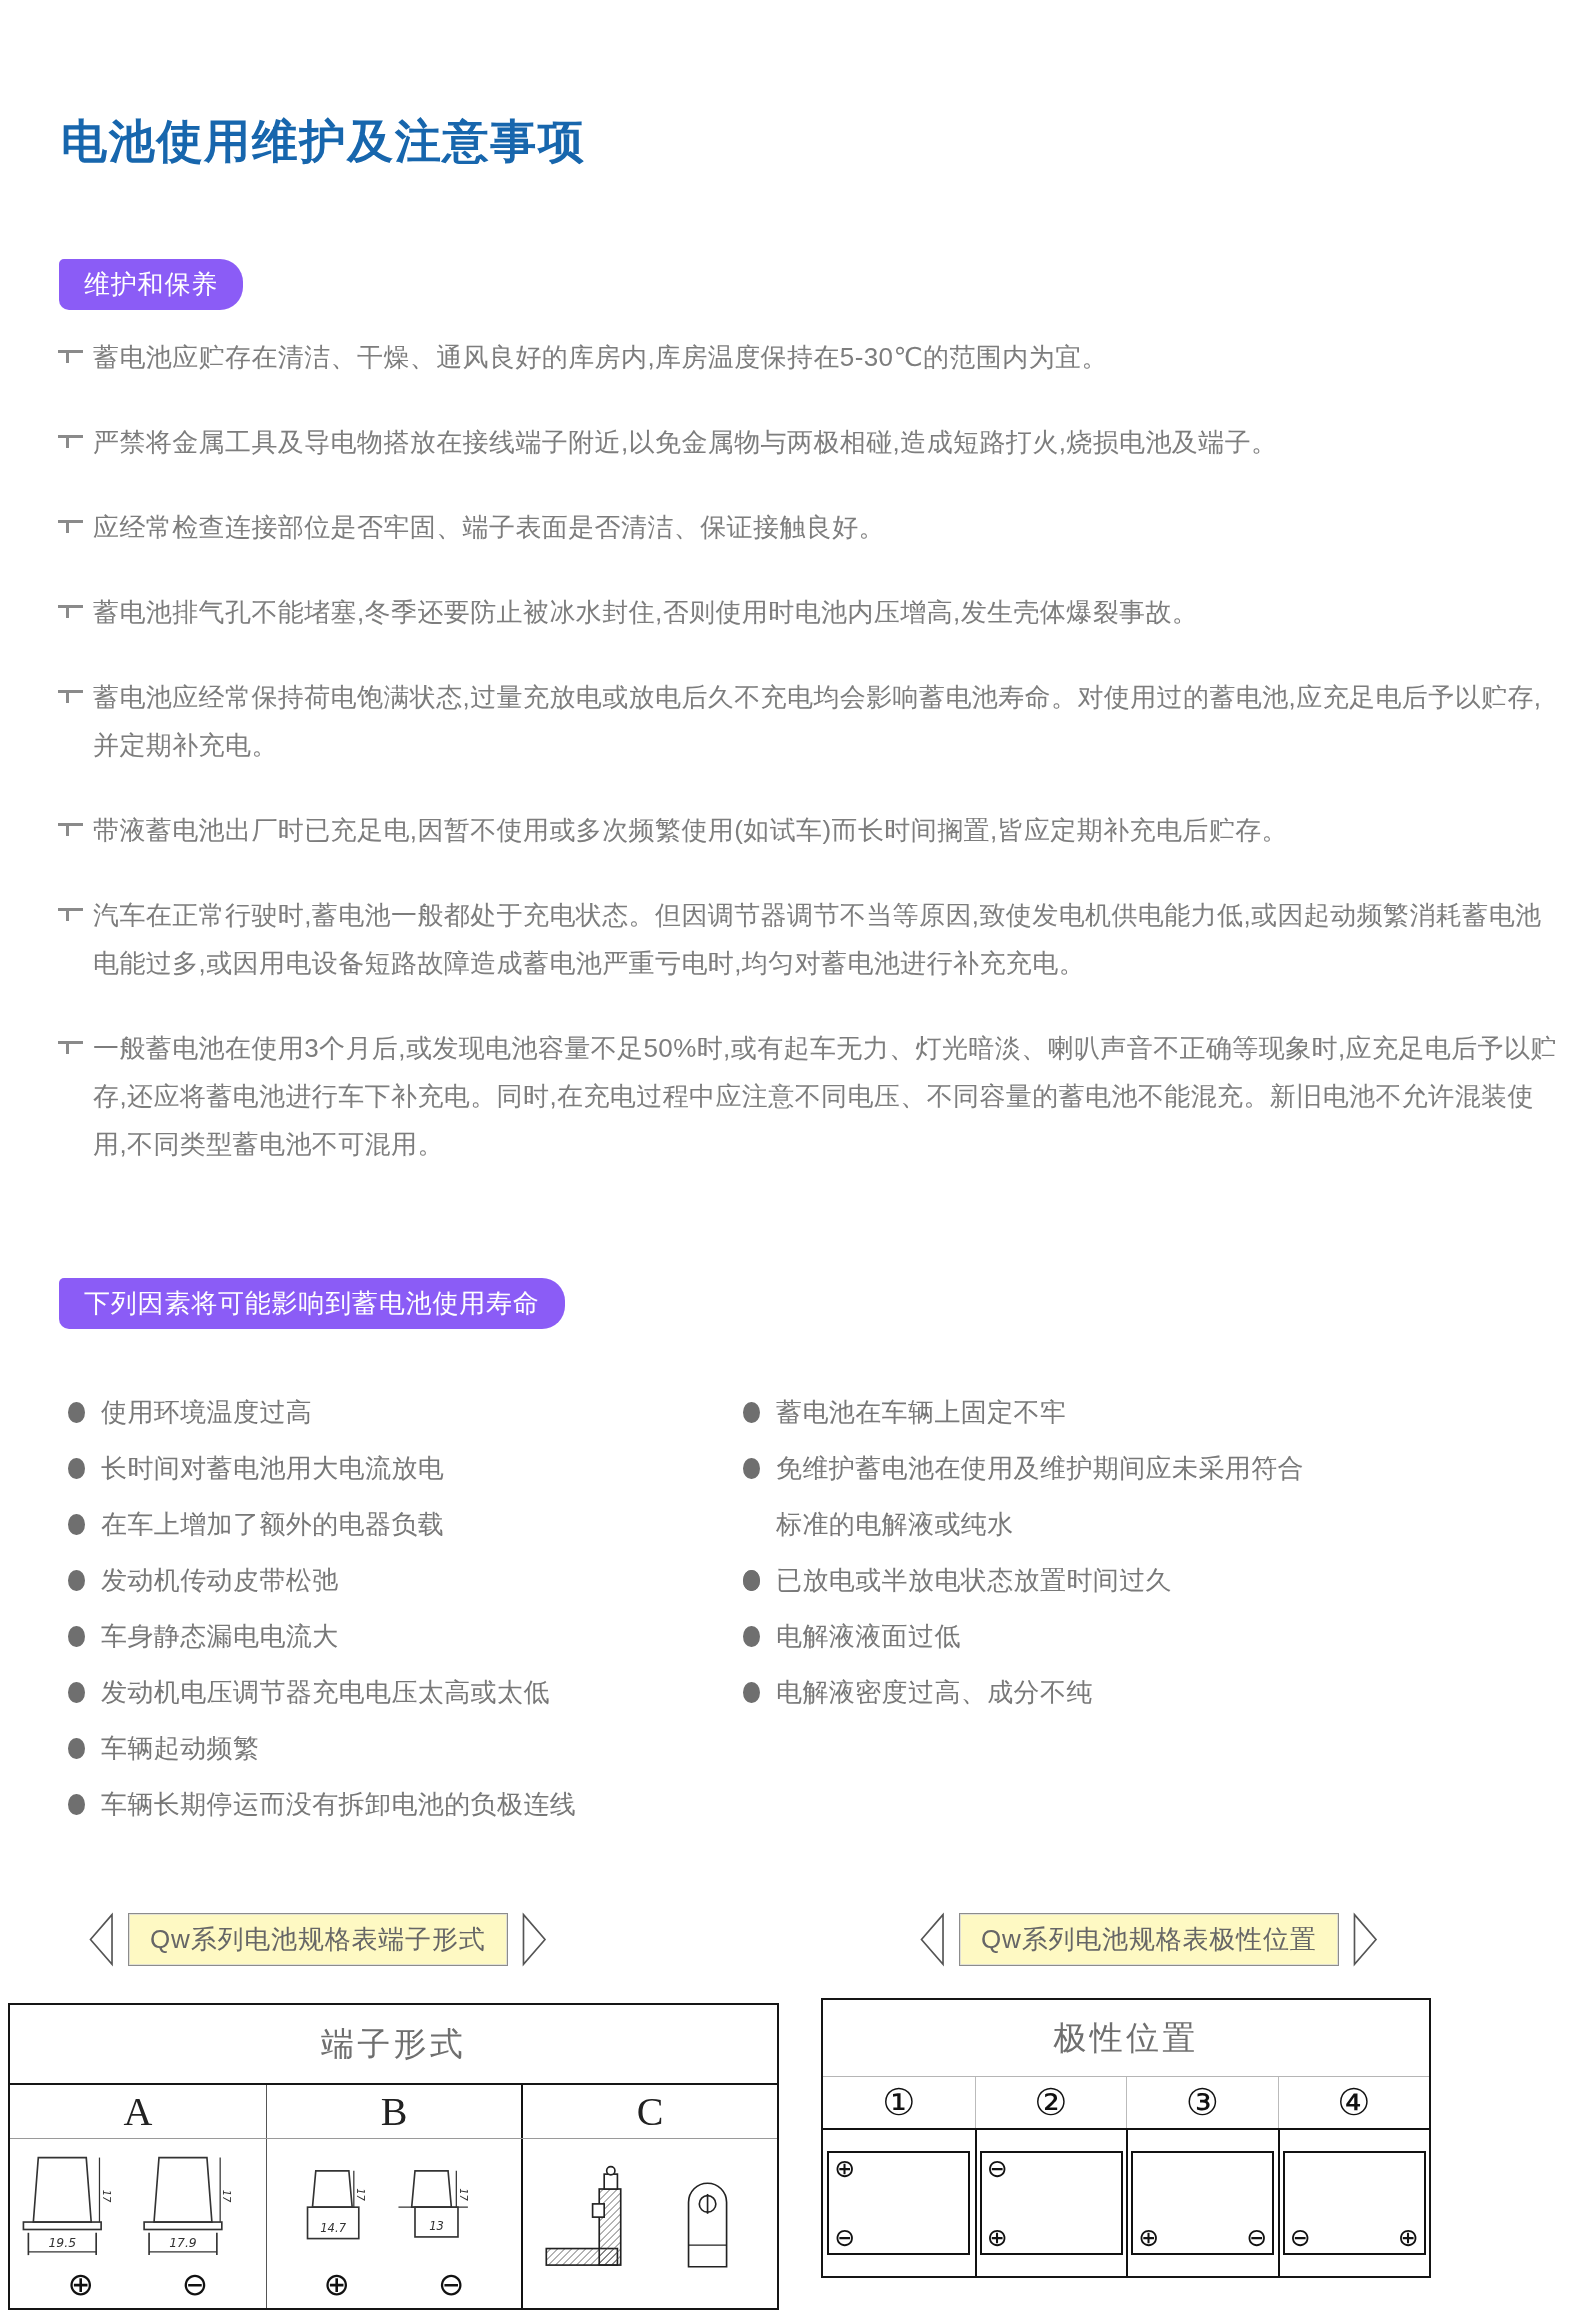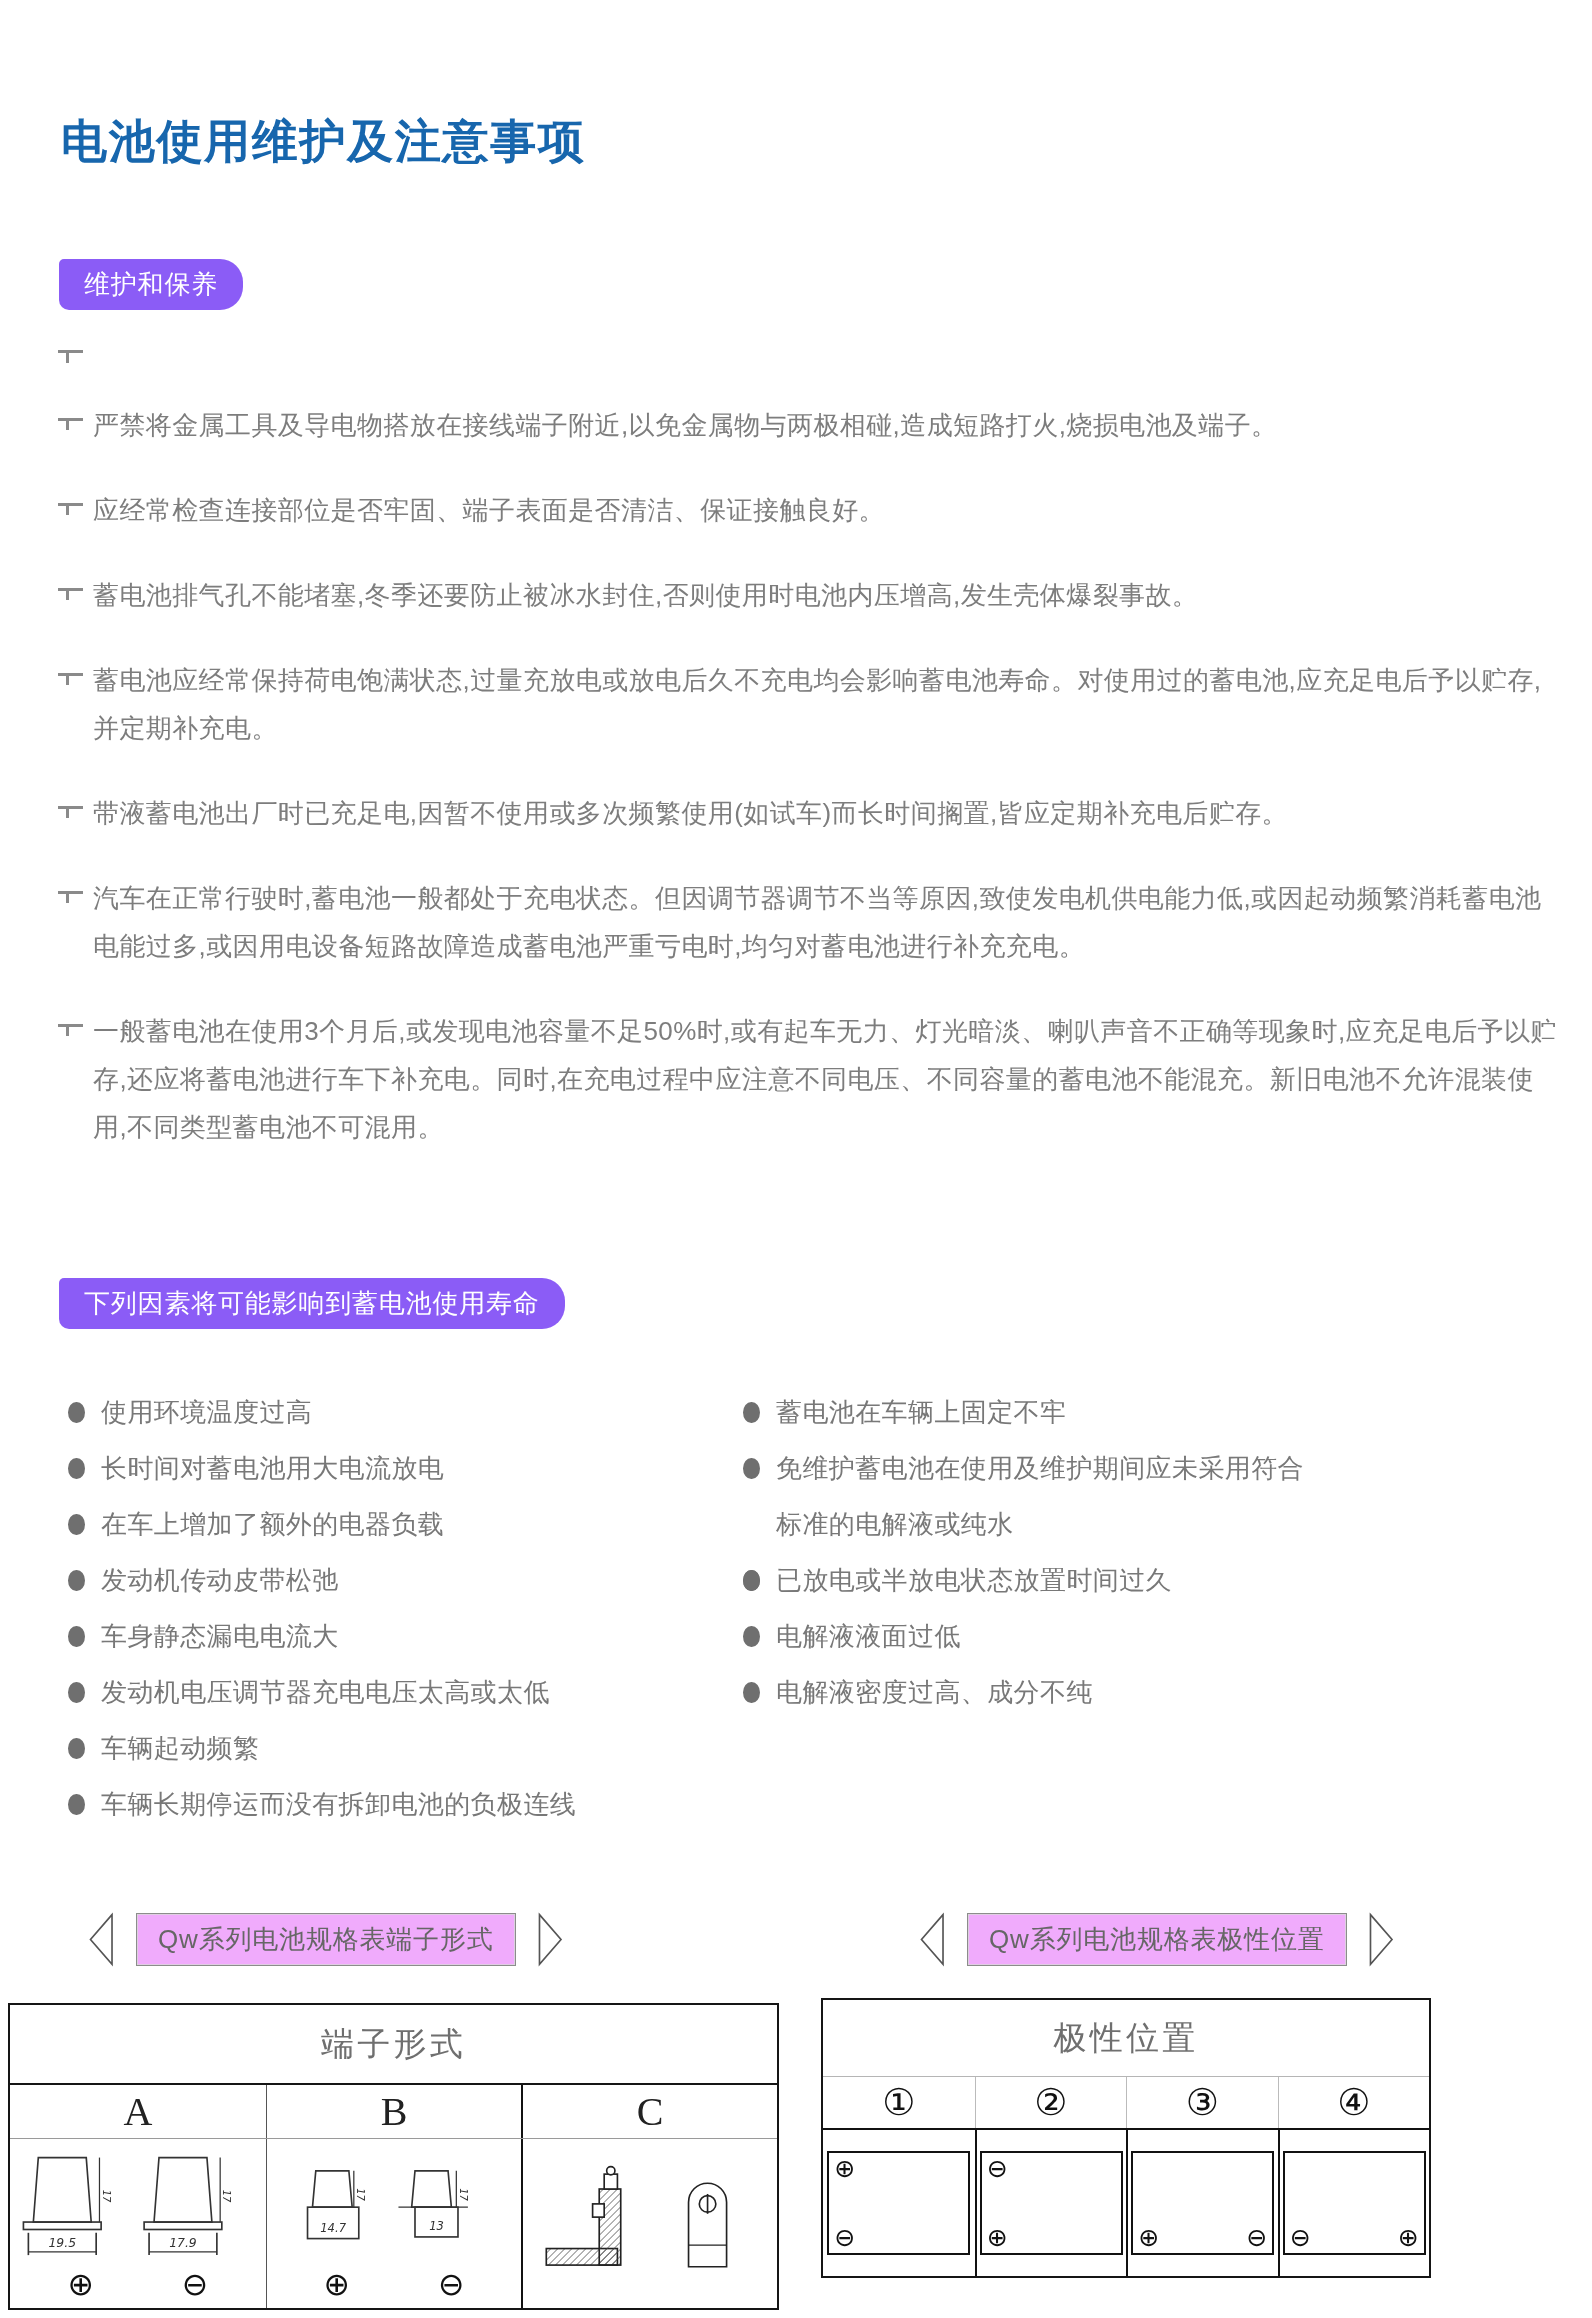--- a/index.html
+++ b/index.html
@@ -31,22 +31,22 @@
   .factor-item{position:relative;padding-left:33px;font-size:26px;line-height:56px;
                color:#787878;letter-spacing:0.4px;}
   .dot-icon{position:absolute;left:0;top:18px;width:16.6px;height:21px;border-radius:50%;background:#6f6f6f;}
 
   
   .nav-group{position:absolute;top:1912px;display:flex;align-items:center;}
   .nav-group.g1{left:88px;}
   .nav-group.g2{left:919px;}
   .nav-box{border:1.7px solid #8c8c8c;box-shadow:0 0 0 0.8px #d9d9d9 inset;height:51px;
            display:flex;align-items:center;justify-content:center;
-           font-size:26px;color:#666;letter-spacing:0.8px;padding:0 21.6px;margin:0 21px;
-           background:#f0abfc;}
+           font-size:26px;color:#666;letter-spacing:0.8px;padding:0 21.6px;margin:0 13px;
+           background:#fef9c3;}
   .tri{display:block;}
 
   
   .dtable{position:absolute;border:2.5px solid #151515;background:#fff;box-sizing:border-box;}
   .dt-title{display:flex;align-items:center;justify-content:center;
             font-size:33px;color:#6f6f6f;letter-spacing:3.3px;}
 
   
   .t-terminal{left:8px;top:2003px;width:771px;}
   .t-terminal .dt-title{height:78px;border-bottom:2.5px solid #151515;}
@@ -81,20 +81,21 @@
 
 <div class="page">
 
   <h1 class="page-title">电池使用维护及注意事项</h1>
 
   <div class="badge badge1">维护和保养</div>
 
   <div class="paras">
     <div class="para">
       <span class="dash-icon"></span>
+      <span class="para-text">蓄电池应贮存在清洁、干燥、通风良好的库房内,库房温度保持在5-30℃的范围内为宜。</span>
     </div>
     <div class="para">
       <span class="dash-icon"></span>
       <span class="para-text">严禁将金属工具及导电物搭放在接线端子附近,以免金属物与两极相碰,造成短路打火,烧损电池及端子。</span>
     </div>
     <div class="para">
       <span class="dash-icon"></span>
       <span class="para-text">应经常检查连接部位是否牢固、端子表面是否清洁、保证接触良好。</span>
     </div>
     <div class="para">

